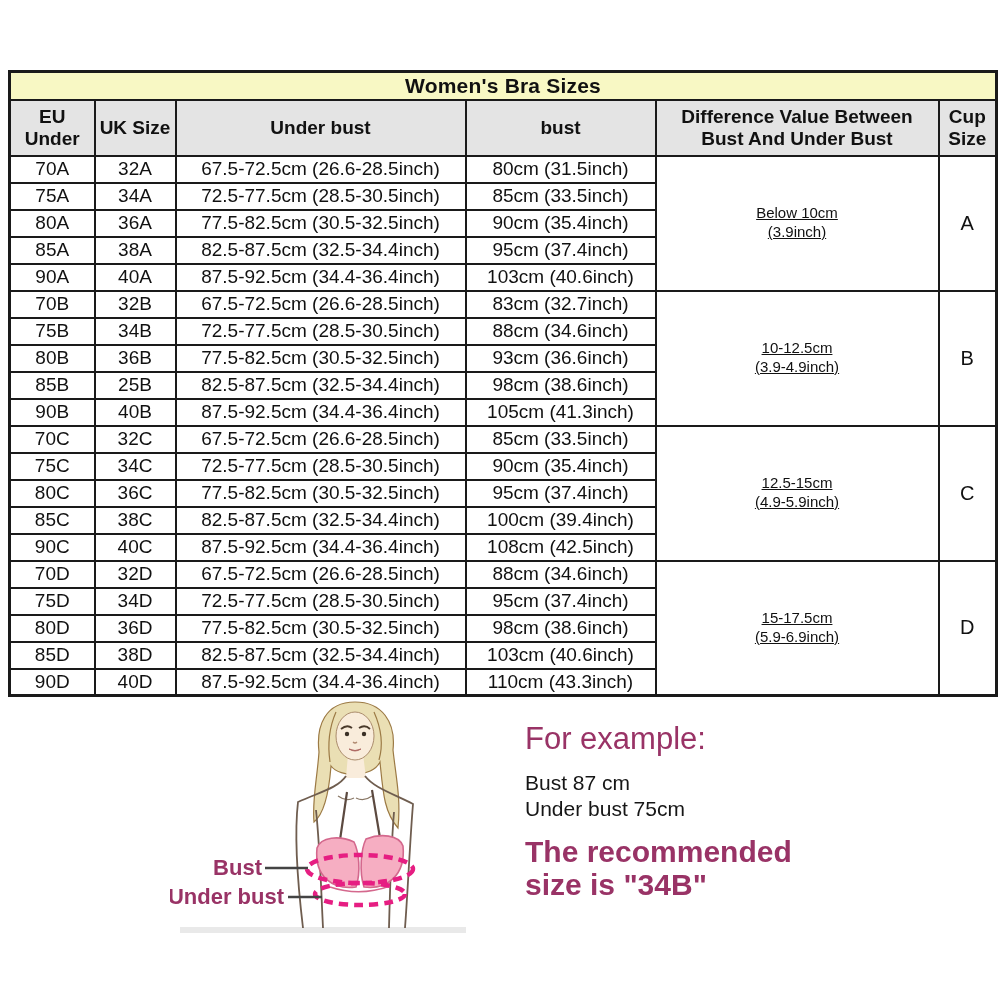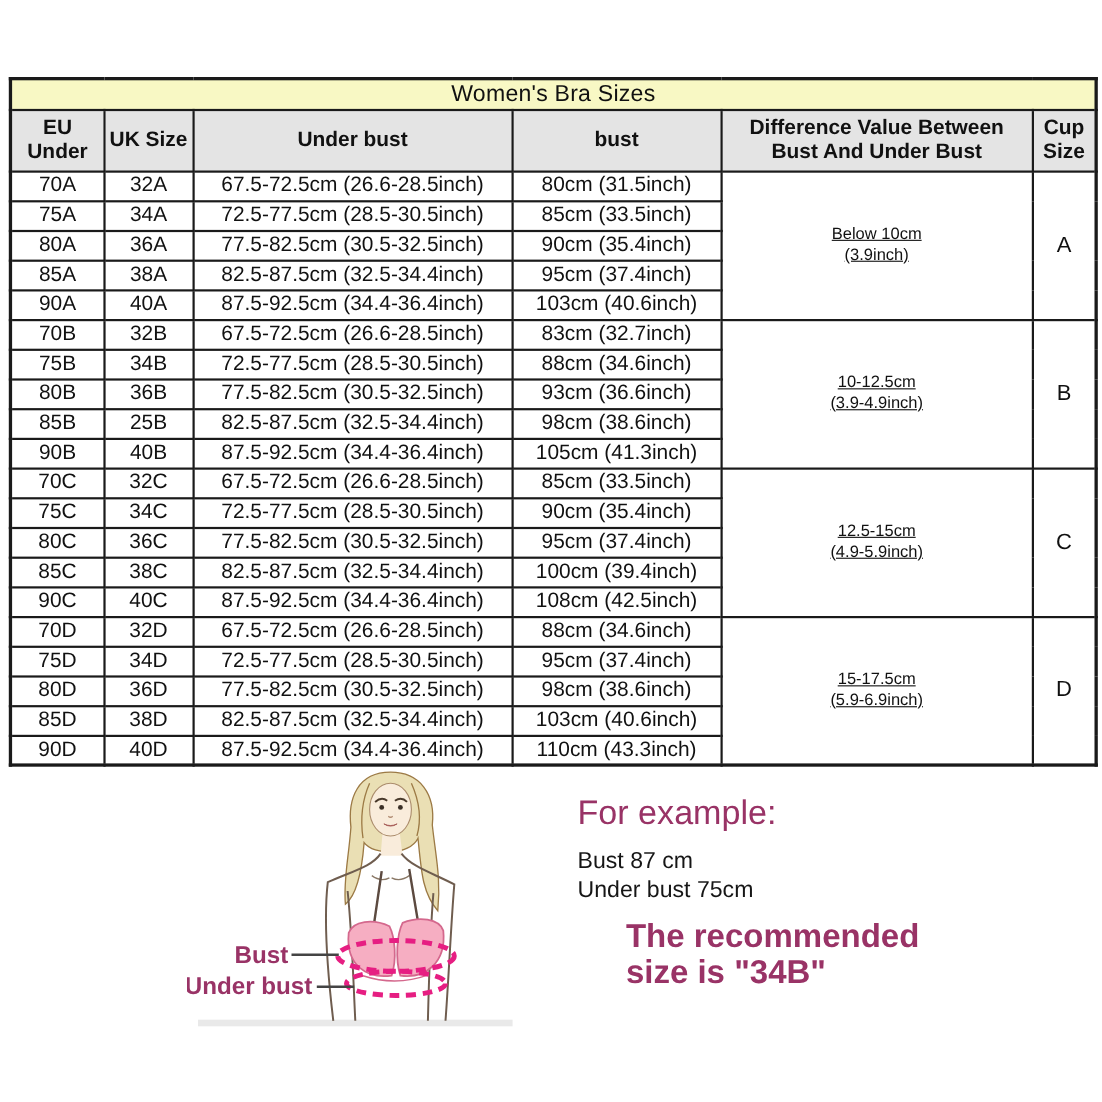--- a/index.html
+++ b/index.html
@@ -16,38 +16,38 @@
     border-collapse:collapse; table-layout:fixed;
     border:3px solid var(--border);
   }
   table.size-chart th, table.size-chart td{
     border:2px solid var(--border);
     text-align:center; vertical-align:middle;
     color:var(--ink); overflow:hidden; white-space:nowrap;
   }
   tr.title-row th{
     background:var(--title-bg); height:28px;
-    font-size:21px; font-weight:400; letter-spacing:.2px;
+    font-size:21px; font-weight:700; letter-spacing:.2px;
   }
   tr.header-row th{
     background:var(--header-bg); height:56px;
     font-size:19px; font-weight:700; line-height:1.15;
     white-space:normal; padding:0 2px;
   }
   tbody td{height:27px; font-size:19px; background:#fff; padding:0 2px;}
   tbody td.diff{white-space:normal; line-height:1.25; font-size:15px;text-decoration:underline;}
   tbody td.cup{font-size:20px;}
 
   
   .figure-wrap{position:absolute; left:170px; top:696px; width:320px; height:244px;}
   .fig-label{font-size:22px; font-weight:700; fill:var(--purple);}
   .example{position:absolute; left:525px; top:722px; width:470px;}
   .ex-heading{color:var(--purple); font-weight:400; font-size:31px; line-height:1.1;}
   .ex-black{color:#161616; font-weight:400; font-size:21px; line-height:1.25; margin-top:14px;}
-  .ex-rec{color:var(--purple); font-weight:700; font-size:30px; line-height:1.12; margin-top:12px;margin-left:44px;}
+  .ex-rec{color:var(--purple); font-weight:700; font-size:30px; line-height:1.12; margin-top:12px;}
 </style>
 </head>
 <body>
 
 <div class="canvas">
 
   <table class="size-chart">
     <colgroup>
       <col style="width:85px">
         <col style="width:81px">

